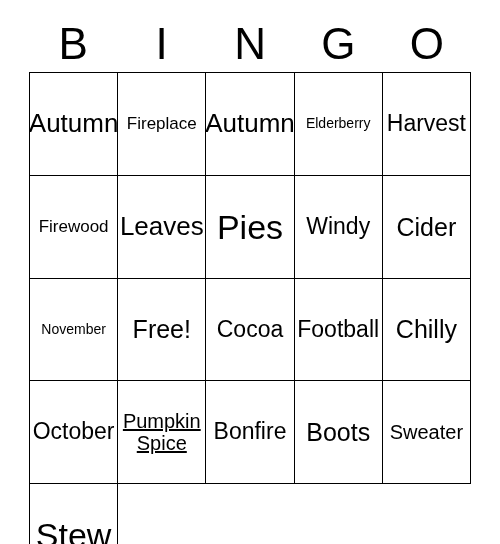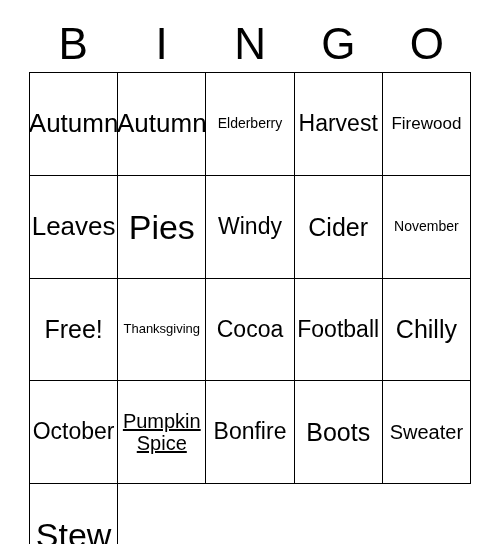--- a/index.html
+++ b/index.html
@@ -95,20 +95,23 @@
     <div class="header-letter">I</div>
     <div class="header-letter">N</div>
     <div class="header-letter">G</div>
     <div class="header-letter">O</div>
   </div>
 
   <div id="grid">
       <div class="cell sz-lg">
         <span class="cell-text">Autumn</span>
       </div>
+      <div class="cell sz-xs">
+        <span class="cell-text">Fireplace</span>
+      </div>
       <div class="cell sz-lg">
         <span class="cell-text">Autumn</span>
       </div>
       <div class="cell sz-xxs">
         <span class="cell-text">Elderberry</span>
       </div>
       <div class="cell sz-md">
         <span class="cell-text">Harvest</span>
       </div>
       <div class="cell sz-xs">
@@ -124,23 +127,20 @@
         <span class="cell-text">Windy</span>
       </div>
       <div class="cell sz-xl">
         <span class="cell-text">Cider</span>
       </div>
       <div class="cell sz-xxs">
         <span class="cell-text">November</span>
       </div>
       <div class="cell sz-xl">
         <span class="cell-text">Free!</span>
-      </div>
-      <div class="cell sz-tiny">
-        <span class="cell-text">Thanksgiving</span>
       </div>
       <div class="cell sz-md">
         <span class="cell-text">Cocoa</span>
       </div>
       <div class="cell sz-md">
         <span class="cell-text">Football</span>
       </div>
       <div class="cell sz-xl">
         <span class="cell-text">Chilly</span>
       </div>

